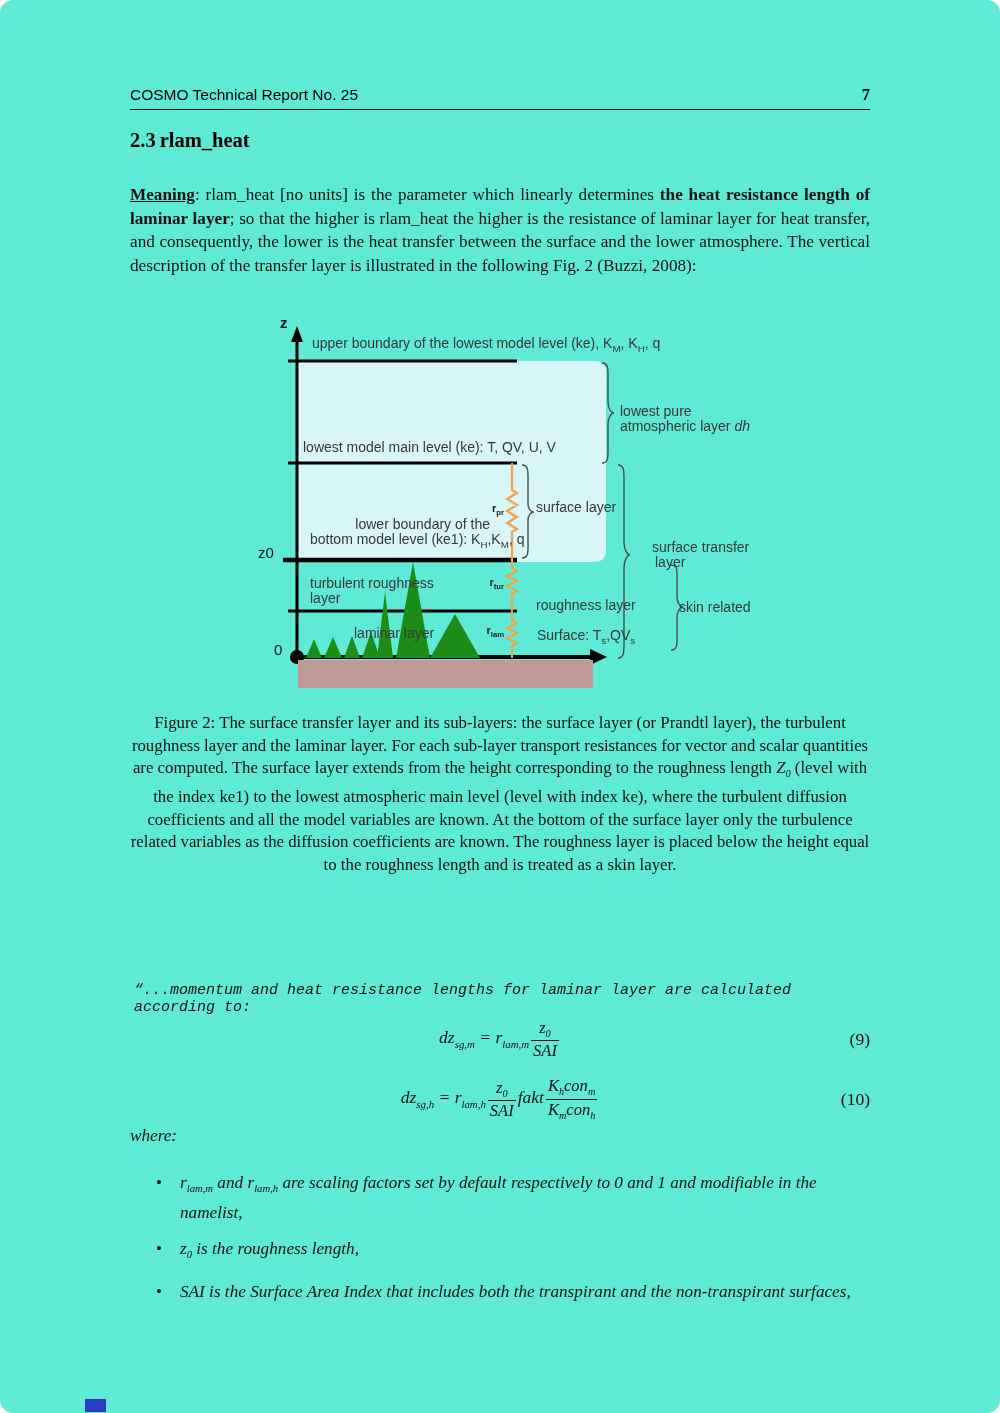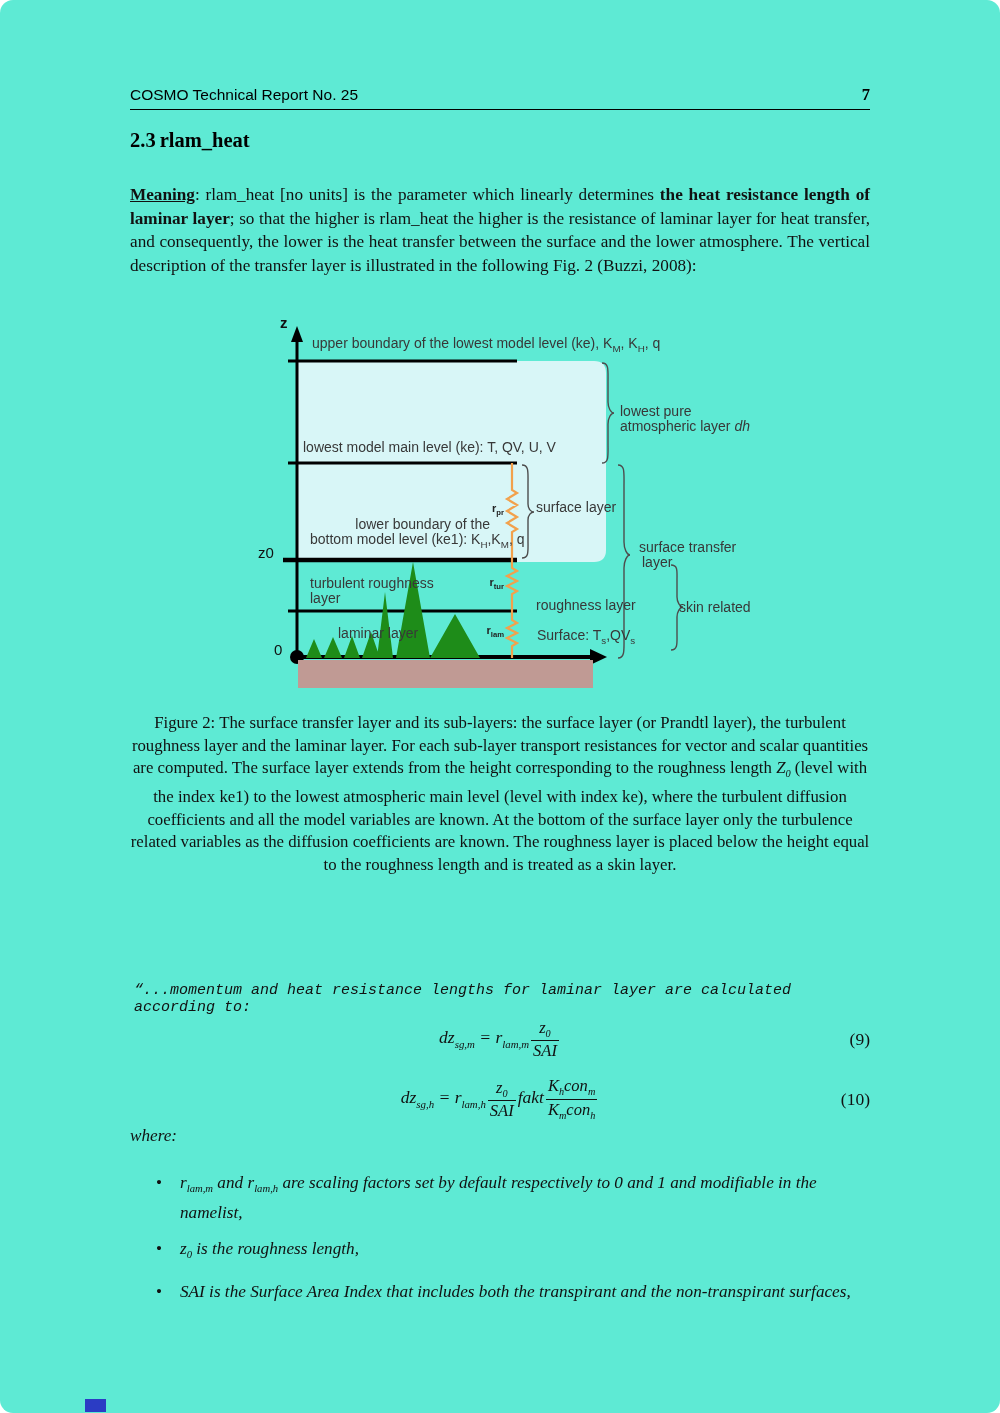--- a/index.html
+++ b/index.html
@@ -118,35 +118,35 @@
     <div class="fig-label" style="left:62px;top:24px;"><span>upper boundary of the lowest model level (ke), K</span><sub>M</sub><span>, K</span><sub>H</sub><span>, q</span></div>
     <div class="fig-label" style="left:53px;top:128px;"><span>lowest model main level (ke): T, QV, U, V</span></div>
     <div class="fig-label ra" style="left:60px;top:205px;width:180px;">
       <div>lower boundary of the</div>
       <div><span>bottom model level (ke1): K</span><sub>H</sub><span>,K</span><sub>M</sub><span>, q</span></div>
     </div>
     <div class="fig-label" style="left:60px;top:264px;">
       <div>turbulent roughness</div>
       <div>layer</div>
     </div>
-    <div class="fig-label" style="left:60px;top:314px;padding-left:28px;">laminar layer</div>
+    <div class="fig-label" style="left:76px;top:314px;padding-left:28px;">laminar layer</div>
 
     <div class="r-label ra" style="right:266px;top:190px;"><span>r</span><sub>pr</sub></div>
     <div class="r-label ra" style="right:266px;top:264px;"><span>r</span><sub>tur</sub></div>
     <div class="r-label ra" style="right:266px;top:312px;"><span>r</span><sub>lam</sub></div>
 
     <div class="fig-label" style="left:286px;top:188px;">surface layer</div>
     <div class="fig-label" style="left:286px;top:286px;">roughness layer</div>
     <div class="fig-label" style="left:287px;top:316px;"><span>Surface: T</span><sub>s</sub><span>,QV</span><sub>s</sub></div>
 
     <div class="fig-label" style="left:370px;top:92px;">
       <div>lowest pure</div>
       <div><span>atmospheric layer </span><span style="font-style: italic;">dh</span></div>
     </div>
-    <div class="fig-label" style="left:377px;top:228px;padding-left:12px;">
+    <div class="fig-label" style="left:390px;top:228px;padding-left:12px;">
       <div>surface transfer</div>
       <div style="padding-left:3px;">layer</div>
     </div>
     <div class="fig-label" style="left:429px;top:288px;">skin related</div>
   </div>
 
   <p class="caption"><span>Figure 2: The surface transfer layer and its sub-layers: the surface layer (or Prandtl layer), the turbulent roughness layer and the laminar layer. For each sub-layer transport resistances for vector and scalar quantities are computed. The surface layer extends from the height corresponding to the roughness length </span><span style="font-style: italic;">Z</span><sub style="font-style: italic;">0</sub><span> (level with the index ke1) to the lowest atmospheric main level (level with index ke), where the turbulent diffusion coefficients and all the model variables are known. At the bottom of the surface layer only the turbulence related variables as the diffusion coefficients are known. The roughness layer is placed below the height equal to the roughness length and is treated as a skin layer.</span></p>
 
   <p class="quote">“...momentum and heat resistance lengths for laminar layer are calculated according to:</p>
 

